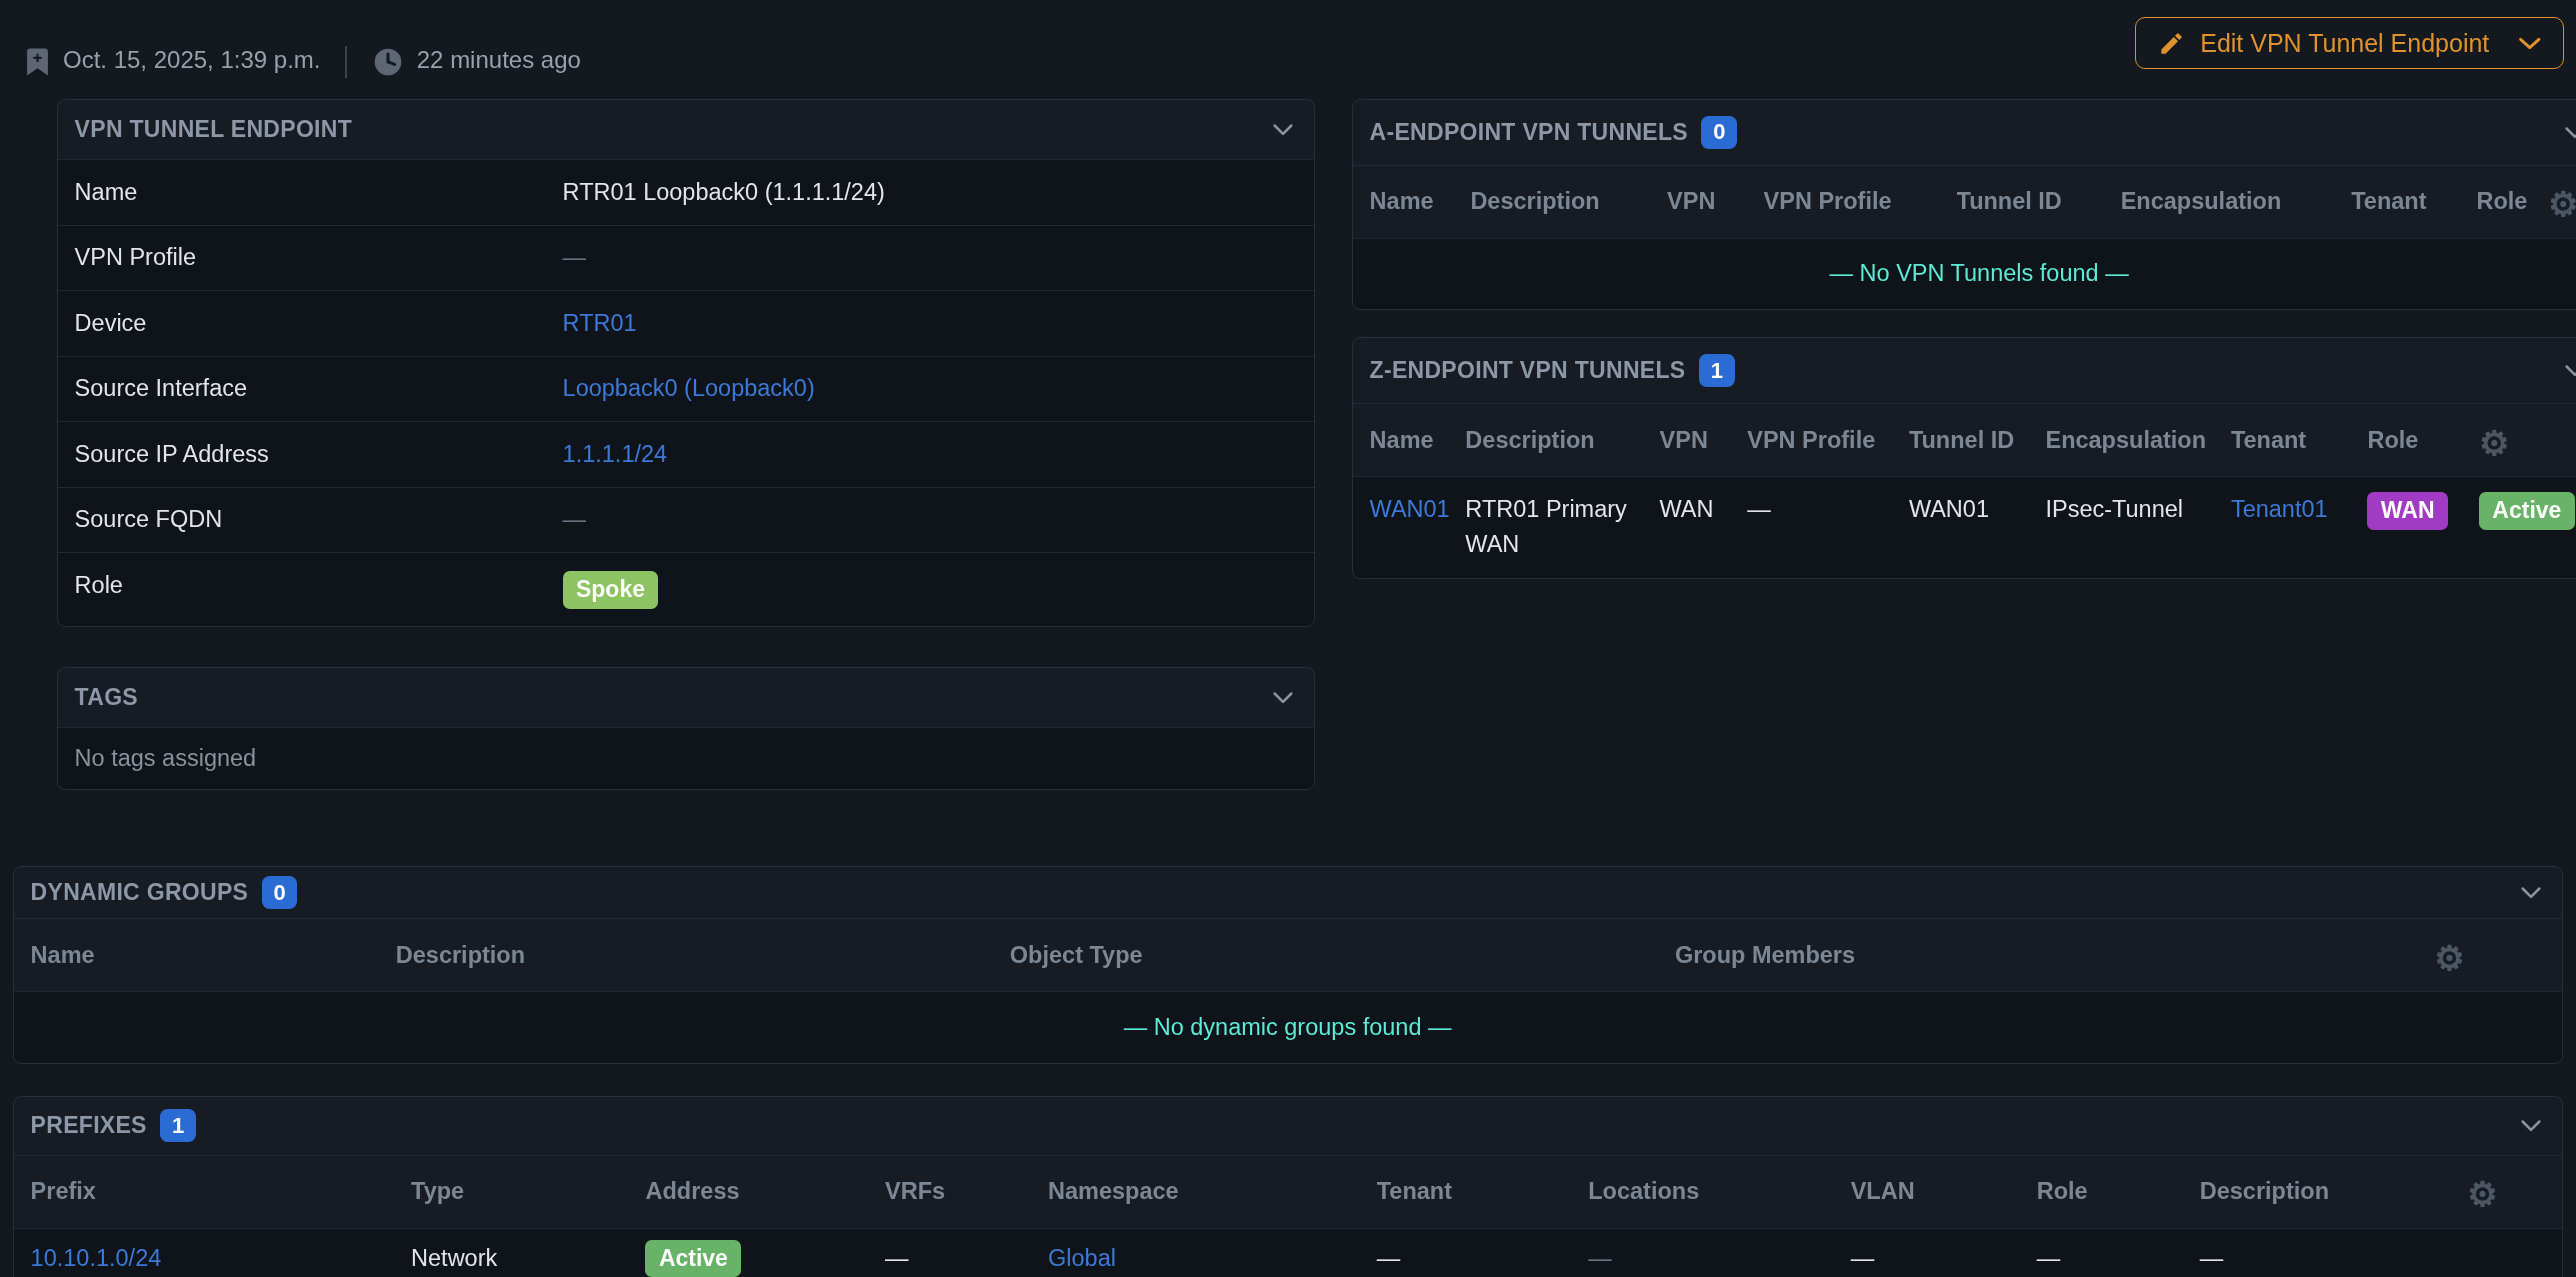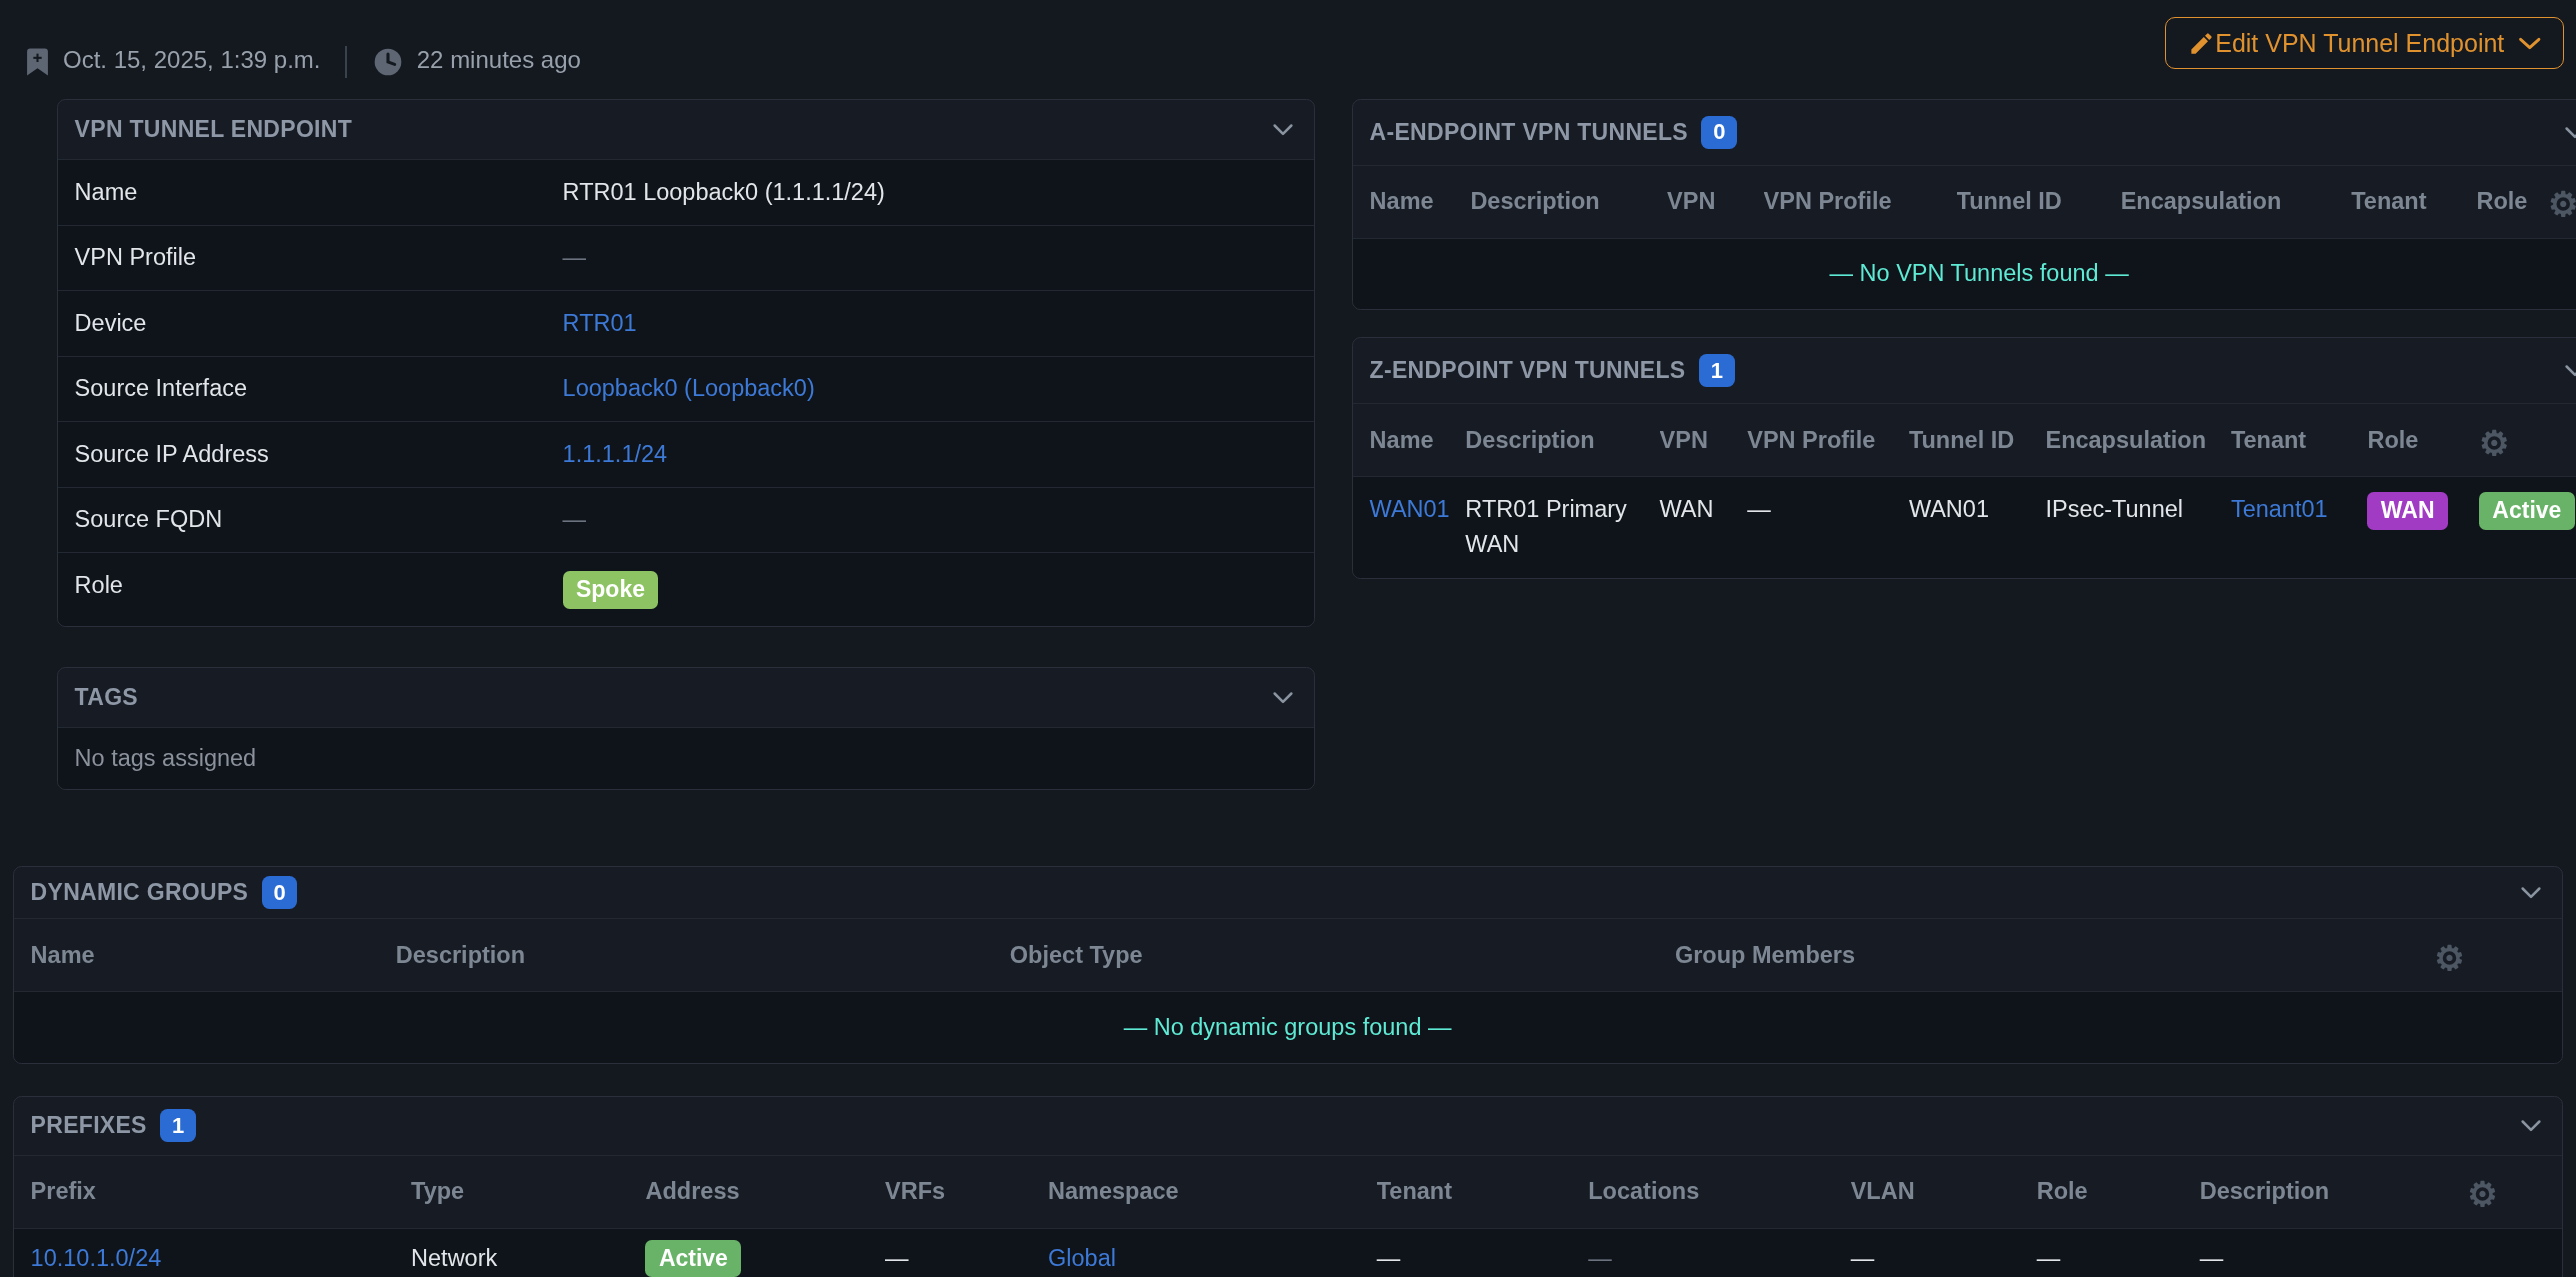--- a/index.html
+++ b/index.html
@@ -8,21 +8,21 @@
     background:#14181f; color:#e2e6ea;
     font-family:"Liberation Sans", sans-serif; font-size:23.5px;
   }
   
   .topbar { position:relative; height:99px; }
   .tb-meta { position:absolute; left:25px; top:28.6px; display:flex; gap:13px;
              color:#98a1ab; font-size:24px;margin-top:17px; }
   .tb-divider { width:1.7px; height:32px; background:#3a424d; margin:0 11.8px; }
   .icon-svg { display:block; }
   .edit-btn { position:absolute; right:11.8px; top:17px; height:52px; box-sizing:border-box;
-              display:flex; align-items:center; padding:0 22px;
+              display:flex; align-items:center; gap:15px; padding:0 22px;
               background:transparent; border:1.7px solid var(--accent-orange);
               color:var(--accent-orange); border-radius:10px; font-size:25px;
               font-family:"Liberation Sans", sans-serif; cursor:pointer; }
   .edit-caret { margin-left:13.4px; }
   
   .main { padding:0 13.4px 0 12.6px; }
   .grid { display:grid; grid-template-columns:1258px 1255px; gap:37px; align-items:start;padding-left:44px; }
   .card { background:#171c24; border:0.8px solid #2a303b; border-radius:8.4px; overflow:hidden; }
   .card-header { display:flex; align-items:center; padding:16px 20px 16px 17px; }
   .card-header.slim { padding:9.2px 20px 9.2px 17px; }

